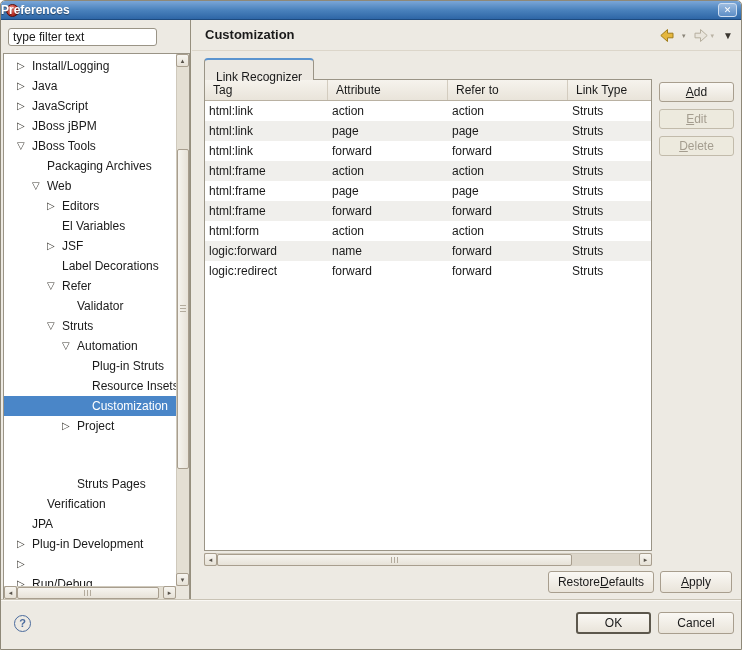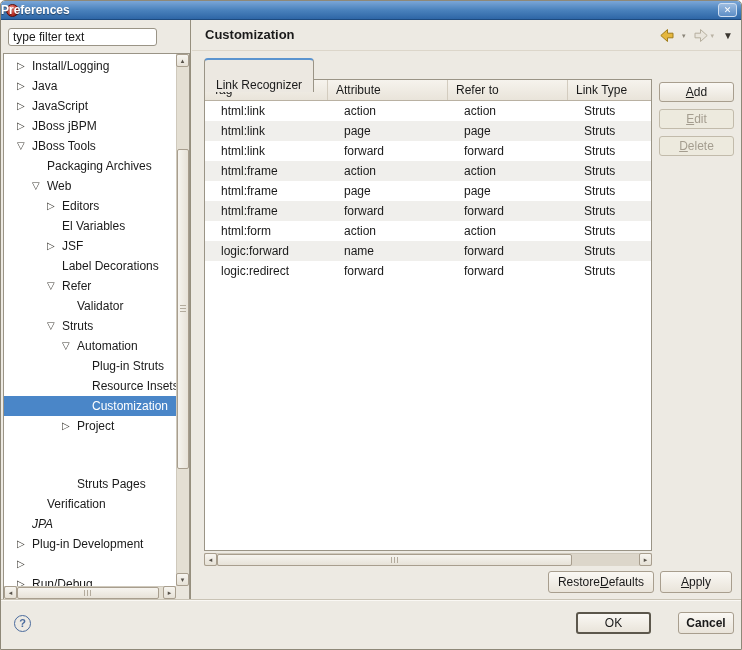--- a/index.html
+++ b/index.html
@@ -72,36 +72,36 @@
   .right-header { position:absolute; top:0; left:0; right:0; height:31px;
                   border-bottom:1px solid #dcd6ca; }
   .page-title { position:absolute; left:13px; top:0; line-height:30px; font-size:13px;
                 font-weight:bold; color:#1a1a1a; }
   .nav { position:absolute; right:10px; top:0; height:31px; display:flex; align-items:center; gap:3px; }
   .nav .chev { font-size:7px; color:#8a8478; }
   .nav .chev.dis { color:#bab3a4; }
   .nav .menu { font-size:10px; color:#3a362f; margin-left:6px; }
 
   .content { position:absolute; top:31px; left:0; right:0; bottom:0; }
-  .tab { position:absolute; left:12px; top:7px; height:22px; padding:16px 11px;
+  .tab { position:absolute; left:12px; top:7px; height:22px; padding:8px 11px;
          background:#ece8e1; border:1px solid #9a9486; border-bottom:none;
          border-top:2px solid #5b94cf; border-radius:4px 4px 0 0;
          font-size:12px; line-height:19px; z-index:2; color:#1a1a1a; }
 
   .table-frame { position:absolute; left:12px; top:28px; width:448px; height:472px;
                  border:1px solid #9a9486; background:#fff; z-index:1; overflow:hidden; }
   .thead { display:flex; height:21px; background:linear-gradient(#f6f3ed,#e9e4da);
            border-bottom:1px solid #b9b1a2; }
   .th { line-height:20px; font-size:12px; padding-left:8px; border-right:1px solid #d3ccbf;
         color:#1a1a1a; }
   .th:nth-child(1){ width:123px; } .th:nth-child(2){ width:120px; }
   .th:nth-child(3){ width:120px; } .th:nth-child(4){ flex:1; border-right:none; }
   .tr { display:flex; height:20px; background:#fff; }
   .tr.alt { background:#f0efec; }
-  .td { line-height:20px; font-size:12px; padding-left:16px; color:#1a1a1a; }
+  .td { line-height:20px; font-size:12px; padding-left:4px; color:#1a1a1a; }
   .td:nth-child(1){ width:123px; } .td:nth-child(2){ width:120px; }
   .td:nth-child(3){ width:120px; } .td:nth-child(4){ flex:1; }
 
   .table-hscroll { position:absolute; left:12px; top:502px; width:448px; height:13px;
                    background:#dcd6ca; border-top:1px solid #cfc9bc; }
   .table-hscroll .lft { left:0; top:-1px; }
   .table-hscroll .rgt { right:0; top:-1px; }
 
   
   .btn { font:12px "Liberation Sans","DejaVu Sans",sans-serif; height:20px;
@@ -117,21 +117,21 @@
   .apply-btn { position:absolute; top:520px; right:11px; width:72px; height:22px; }
 
   
   .footer { position:absolute; left:0; bottom:0; width:740px; height:50px;
             border-top:1px solid #c9c3b5; box-shadow:inset 0 1px 0 #faf8f4; background:#edeae3; }
   .help-btn { position:absolute; left:13px; top:15px; width:17px; height:17px; border-radius:50%;
               border:1px solid #4a6b9d; color:#4a6b9d; font-size:11px; font-weight:bold;
               text-align:center; line-height:14px; background:transparent; }
   .ok-btn { position:absolute; right:90px; top:12px; width:75px; height:22px;
             border:2px solid #5c574c; }
-  .cancel-btn { position:absolute; right:7px; top:12px; width:56px; height:22px;font-weight:bold; }
+  .cancel-btn { position:absolute; right:7px; top:12px; width:76px; height:22px; }
 </style>
 </head>
 <body>
 
 <div class="window">
 
   <div class="titlebar">
     <span class="win-icon"></span>
     <span class="title">Preferences</span>
     <span class="close-btn">✕</span>
@@ -218,21 +218,21 @@
             <span class="tree-label">Project</span>
           </div>
           <div class="tree-item" style="padding-left: 58px; margin-top: 38px;">
             <span class="expander"></span>
             <span class="tree-label">Struts Pages</span>
           </div>
           <div class="tree-item" style="padding-left: 28px;">
             <span class="expander"></span>
             <span class="tree-label">Verification</span>
           </div>
-          <div class="tree-item" style="padding-left: 13px; font-style: italic;">
+          <div class="tree-item" style="padding-left: 13px;">
             <span class="expander"></span>
             <span class="tree-label">JPA</span>
           </div>
           <div class="tree-item" style="padding-left: 13px;">
             <span class="expander">▷</span>
             <span class="tree-label">Plug-in Development</span>
           </div>
           <div class="tree-item" style="padding-left: 13px;">
             <span class="expander">▷</span>
           </div>

